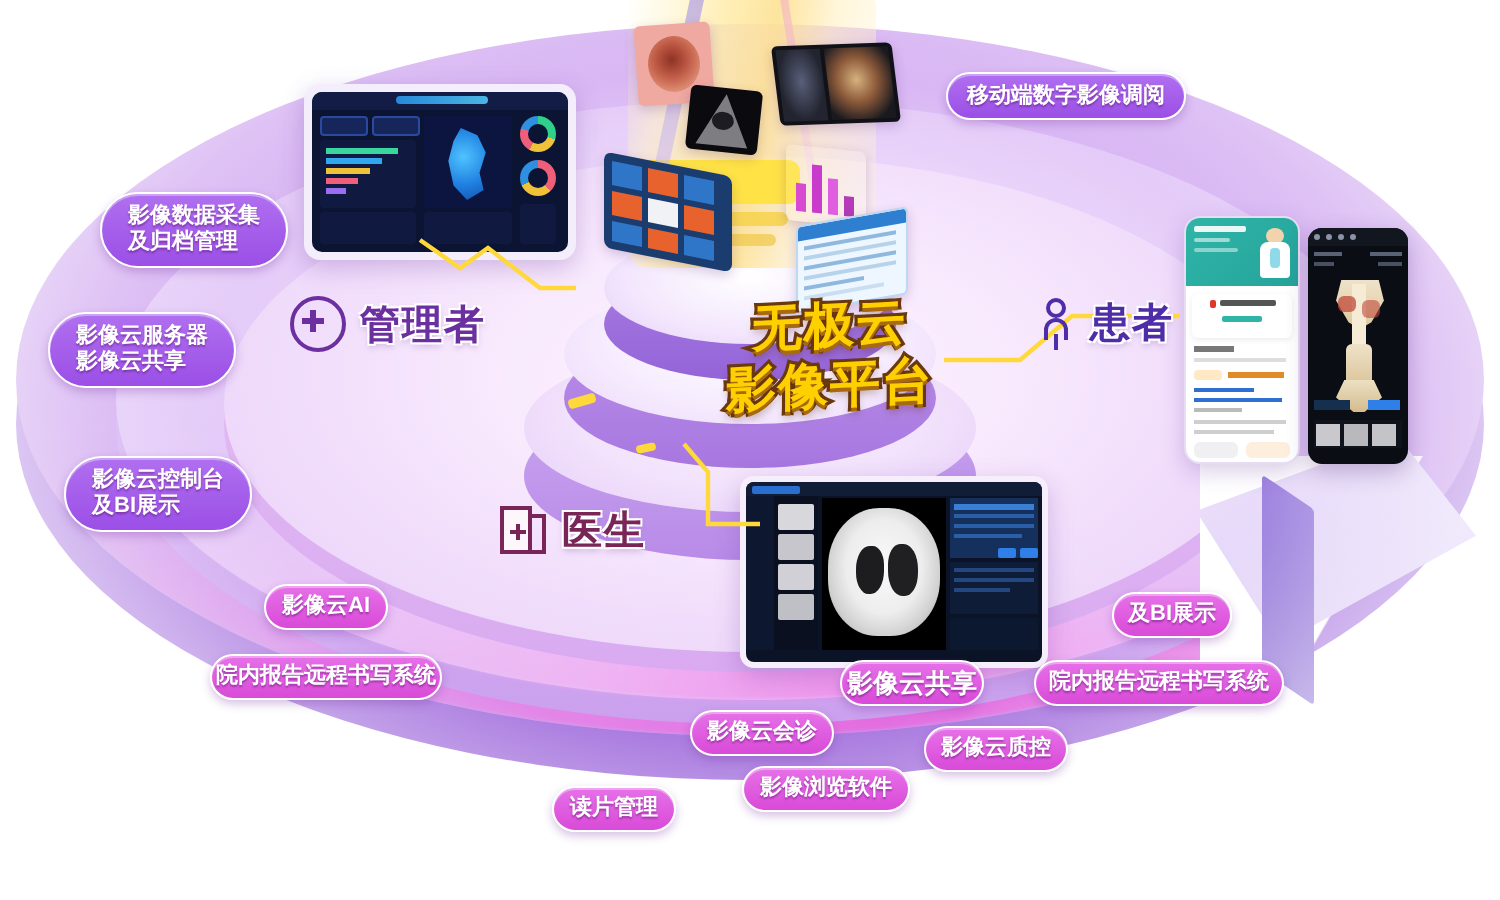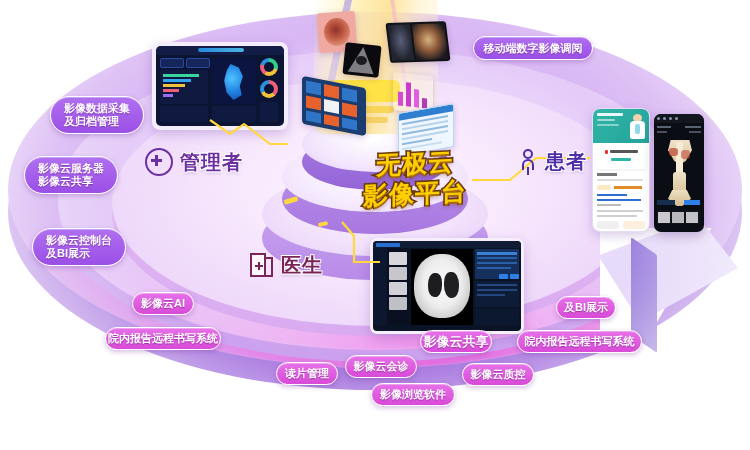--- a/index.html
+++ b/index.html
@@ -452,19 +452,19 @@
 影像云共享</div>
   <div class="tag v" style="left:32px;top:228px;width:92px;height:36px;font-size:11px;">影像云控制台
 及BI展示</div>
 
   <div class="tag v" style="left:473px;top:36px;width:118px;height:22px;font-size:11px;">移动端数字影像调阅</div>
 
   <div class="tag m" style="left:132px;top:292px;width:60px;height:21px;font-size:11px;">影像云AI</div>
   <div class="tag m" style="left:105px;top:327px;width:114px;height:21px;font-size:11px;">院内报告远程书写系统</div>
   <div class="tag m" style="left:345px;top:355px;width:70px;height:21px;font-size:11px;">影像云会诊</div>
   <div class="tag m" style="left:420px;top:330px;width:70px;height:21px;font-size:13px;">影像云共享</div>
-  <div class="tag m" style="left:276px;top:362px;width:60px;height:21px;font-size:11px;">读片管理</div>
+  <div class="tag m" style="left:276px;top:393px;width:60px;height:21px;font-size:11px;">读片管理</div>
   <div class="tag m" style="left:371px;top:383px;width:82px;height:21px;font-size:11px;">影像浏览软件</div>
   <div class="tag m" style="left:462px;top:363px;width:70px;height:21px;font-size:11px;">影像云质控</div>
   <div class="tag m" style="left:556px;top:296px;width:58px;height:21px;font-size:11px;">及BI展示</div>
   <div class="tag m" style="left:517px;top:330px;width:123px;height:21px;font-size:11px;">院内报告远程书写系统</div>
 
 </div>
 
 </body></html>

